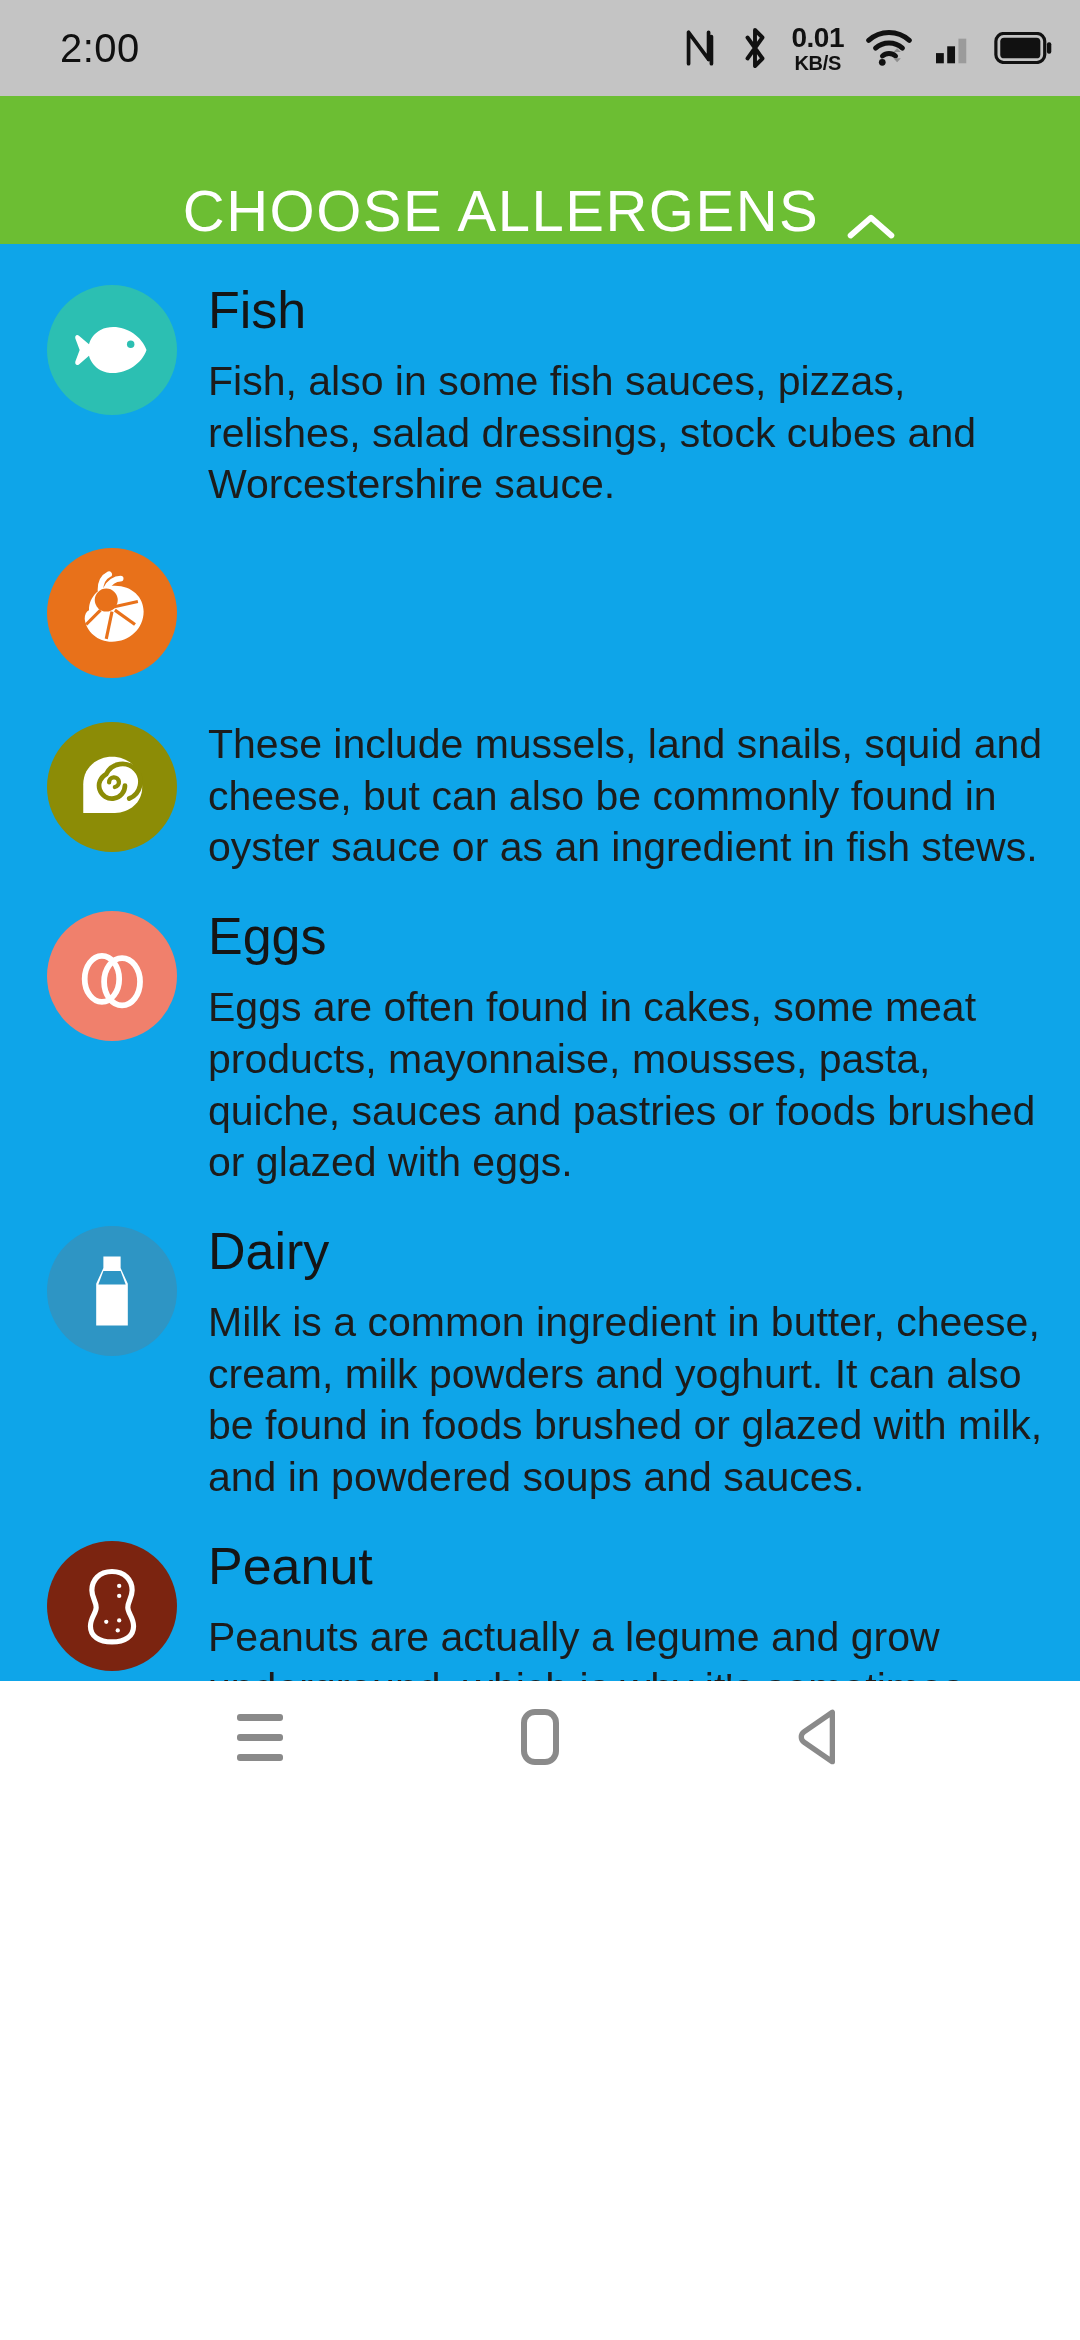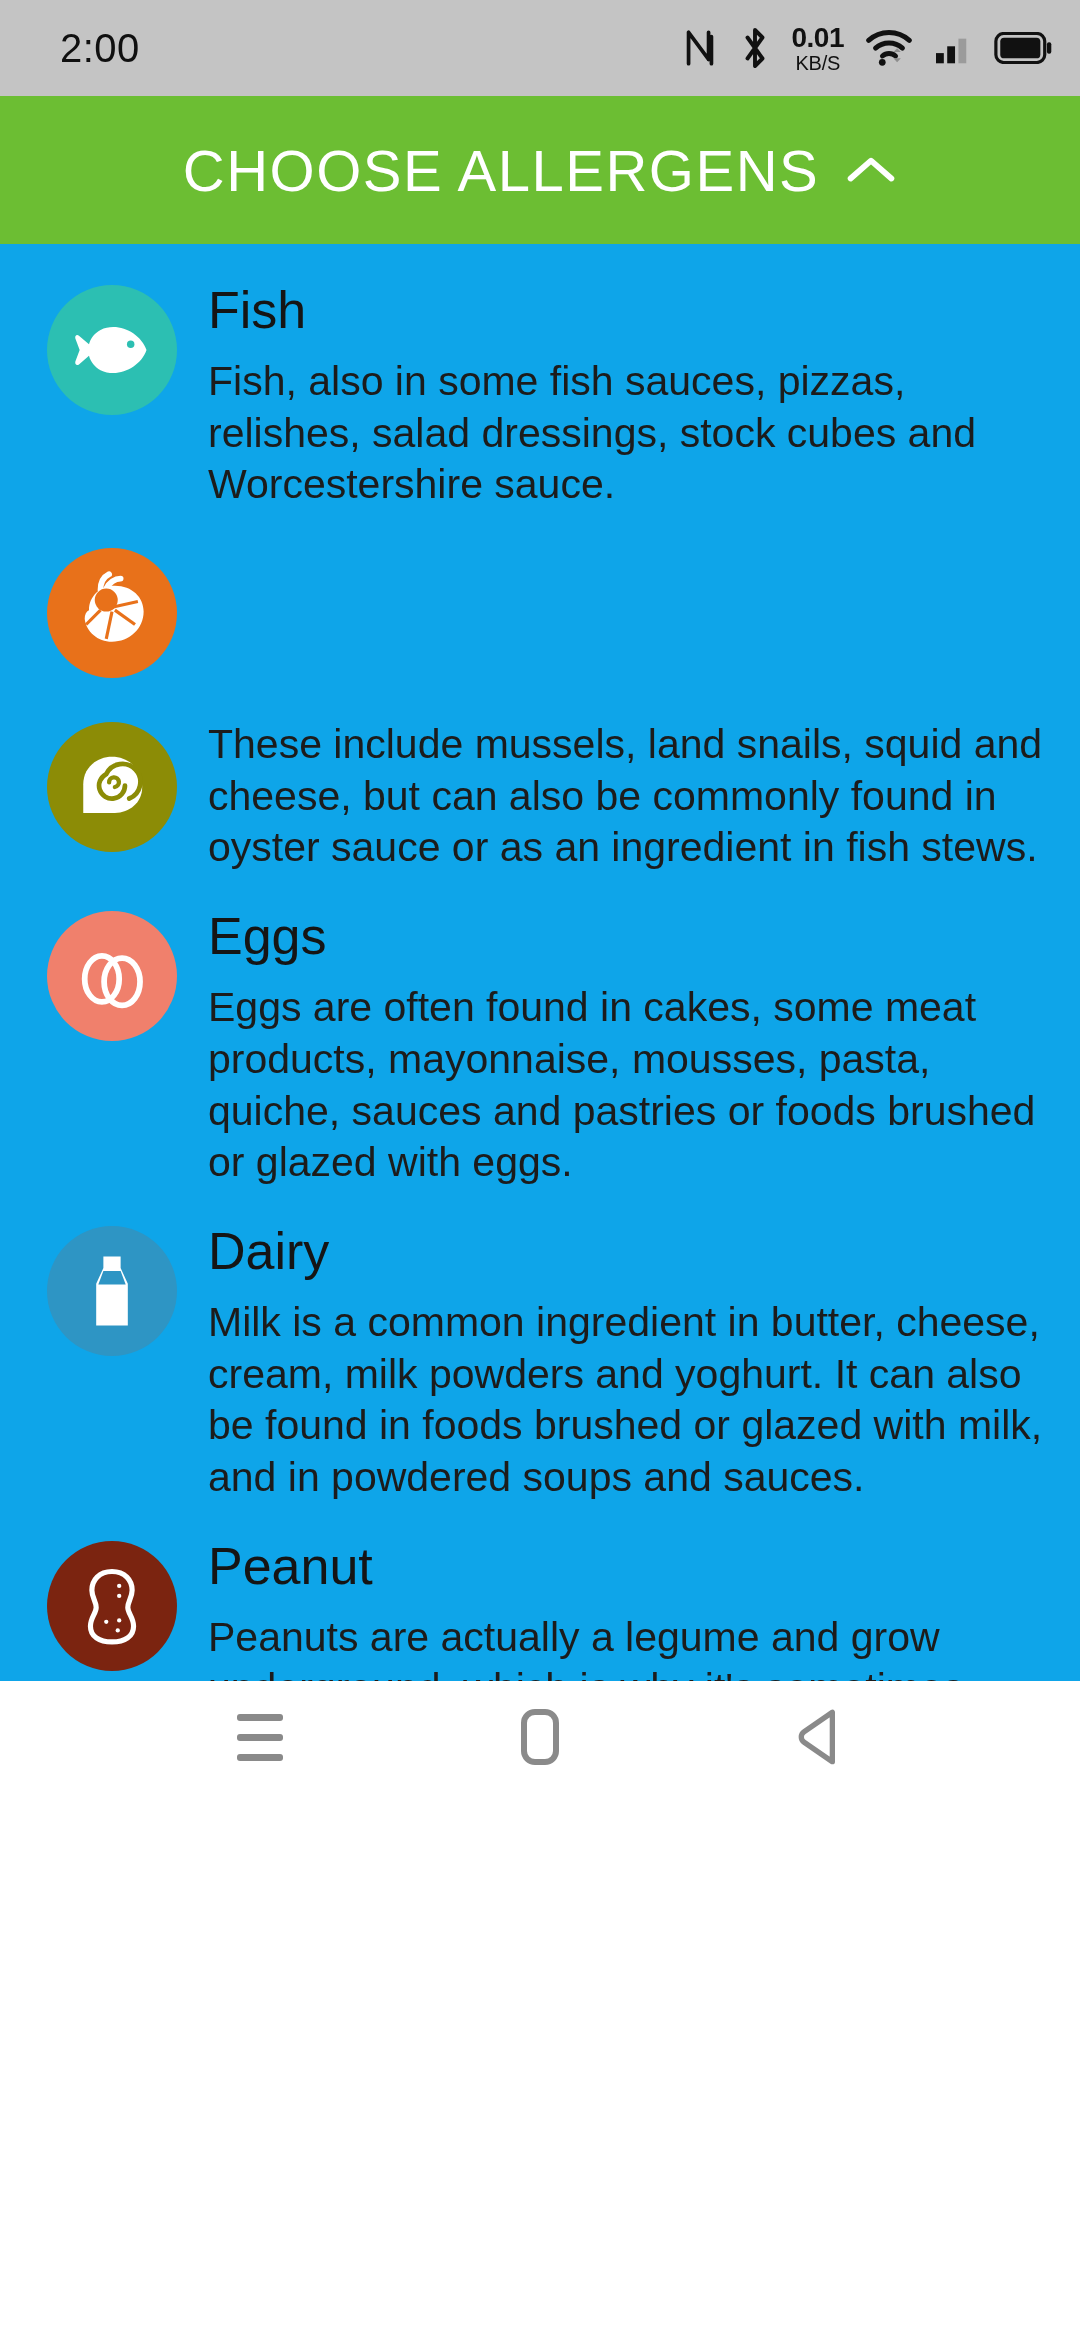--- a/index.html
+++ b/index.html
@@ -33,27 +33,27 @@
     margin-left:auto;
     display:flex; align-items:center; gap:22px;
   }
   .sb-icon { display:flex; align-items:center; justify-content:center; }
   #net-speed {
     display:flex; flex-direction:column;
     align-items:center; justify-content:center;
     line-height:1;
   }
   #net-speed .val { font-size:28px; font-weight:700; letter-spacing:-0.5px; }
-  #net-speed .unit { font-size:20px; font-weight:400; letter-spacing:-0.3px; margin-top:1px; }
+  #net-speed .unit { font-size:20px; font-weight:700; letter-spacing:-0.3px; margin-top:1px; }
 
   
   #header {
     flex:0 0 148px; height:148px;
     background:#6cbe33;
-    display:flex; align-items:center; justify-content:center;
+    display:flex; align-items:flex-end; justify-content:center;
     gap:26px;
   }
   #header-title {
     color:#ffffff;
     font-size:58px;
     font-weight:400;
     letter-spacing:1.5px;
   }
   #header-chevron { display:flex; align-items:center; }
 

